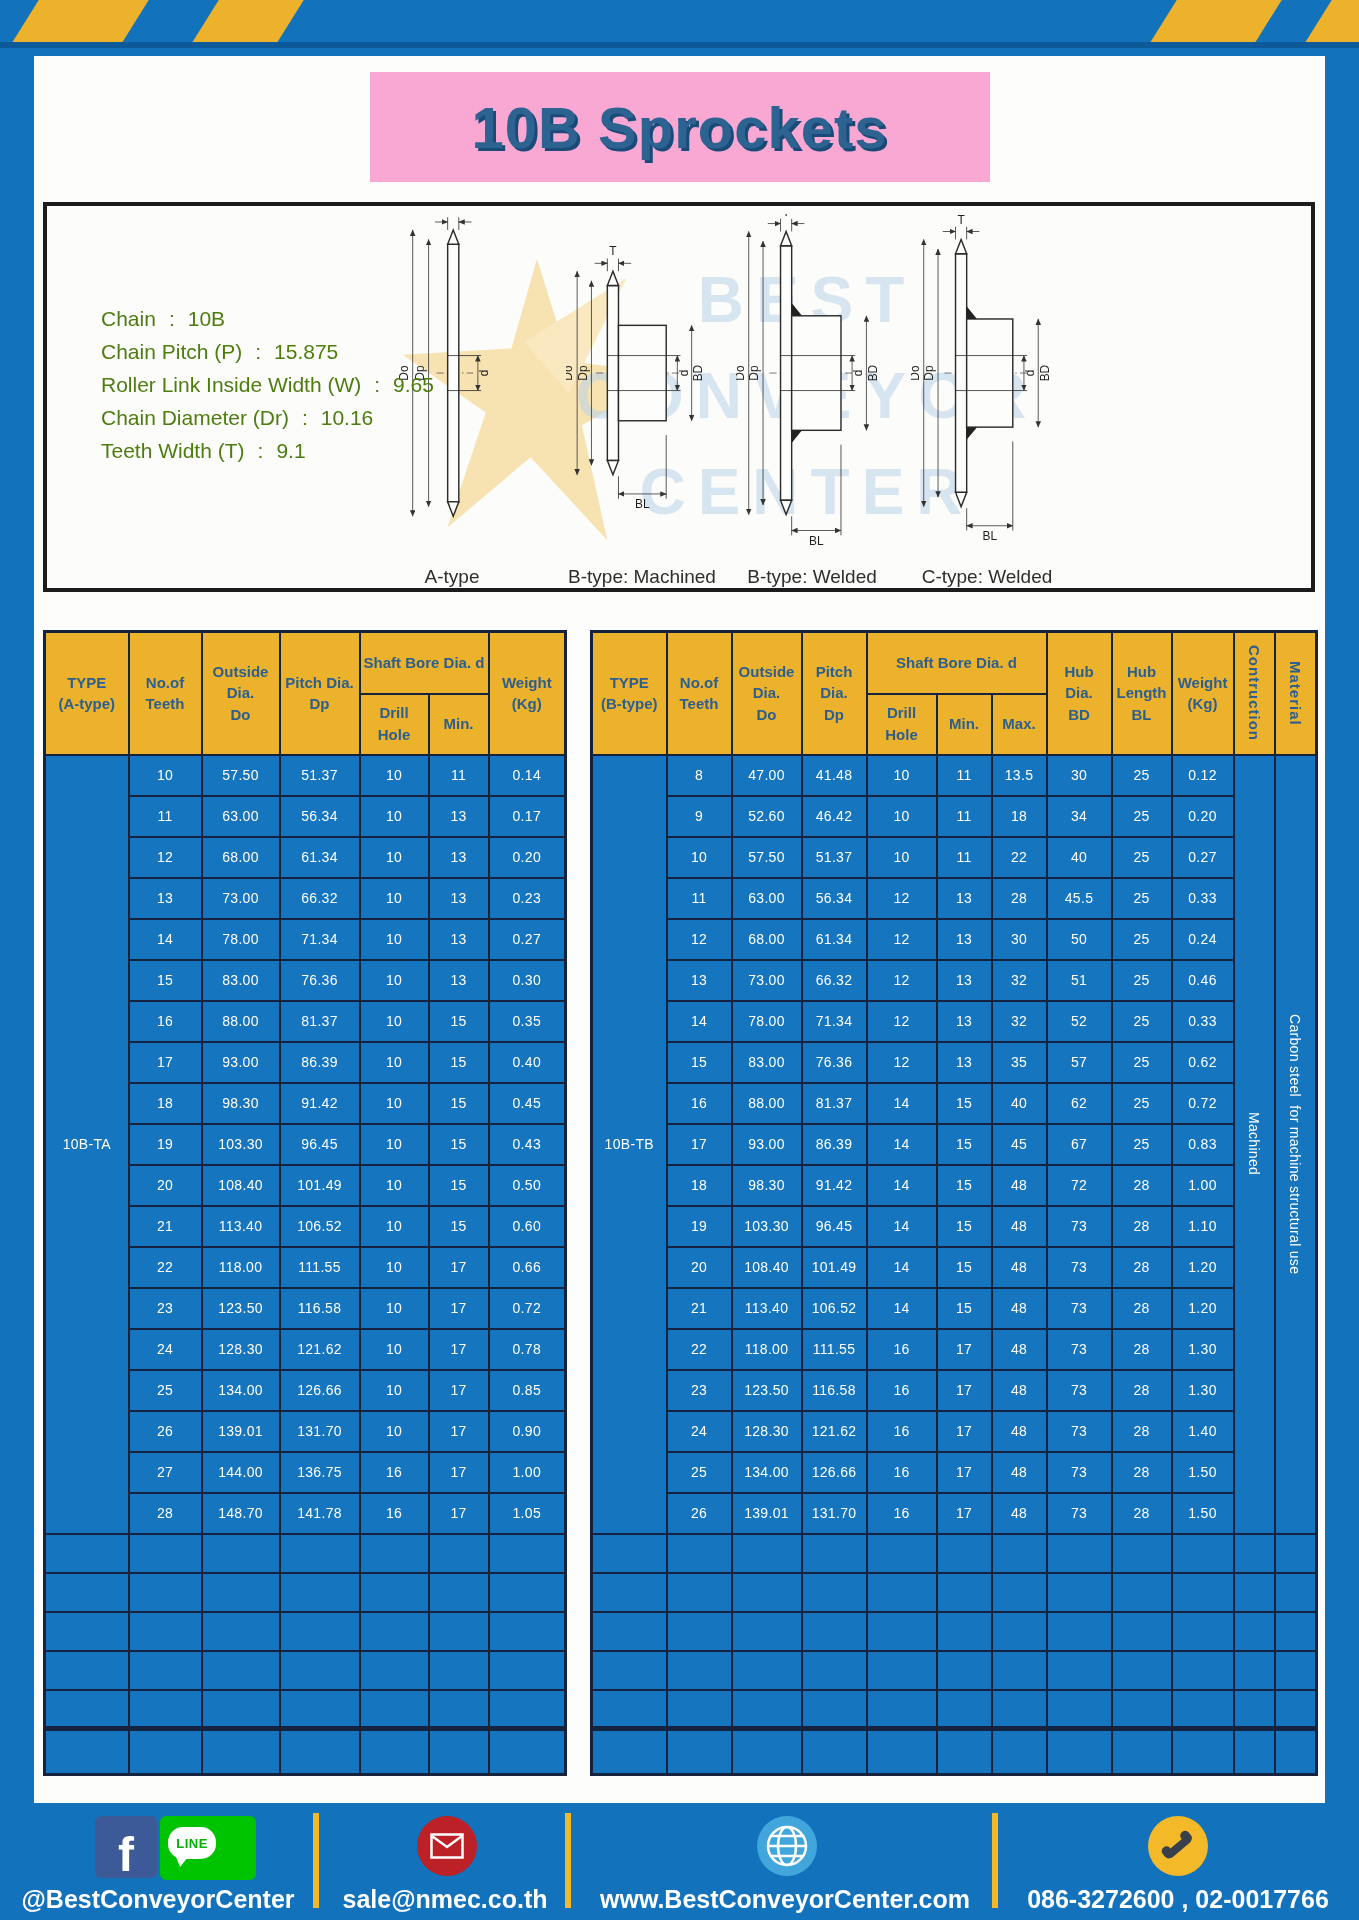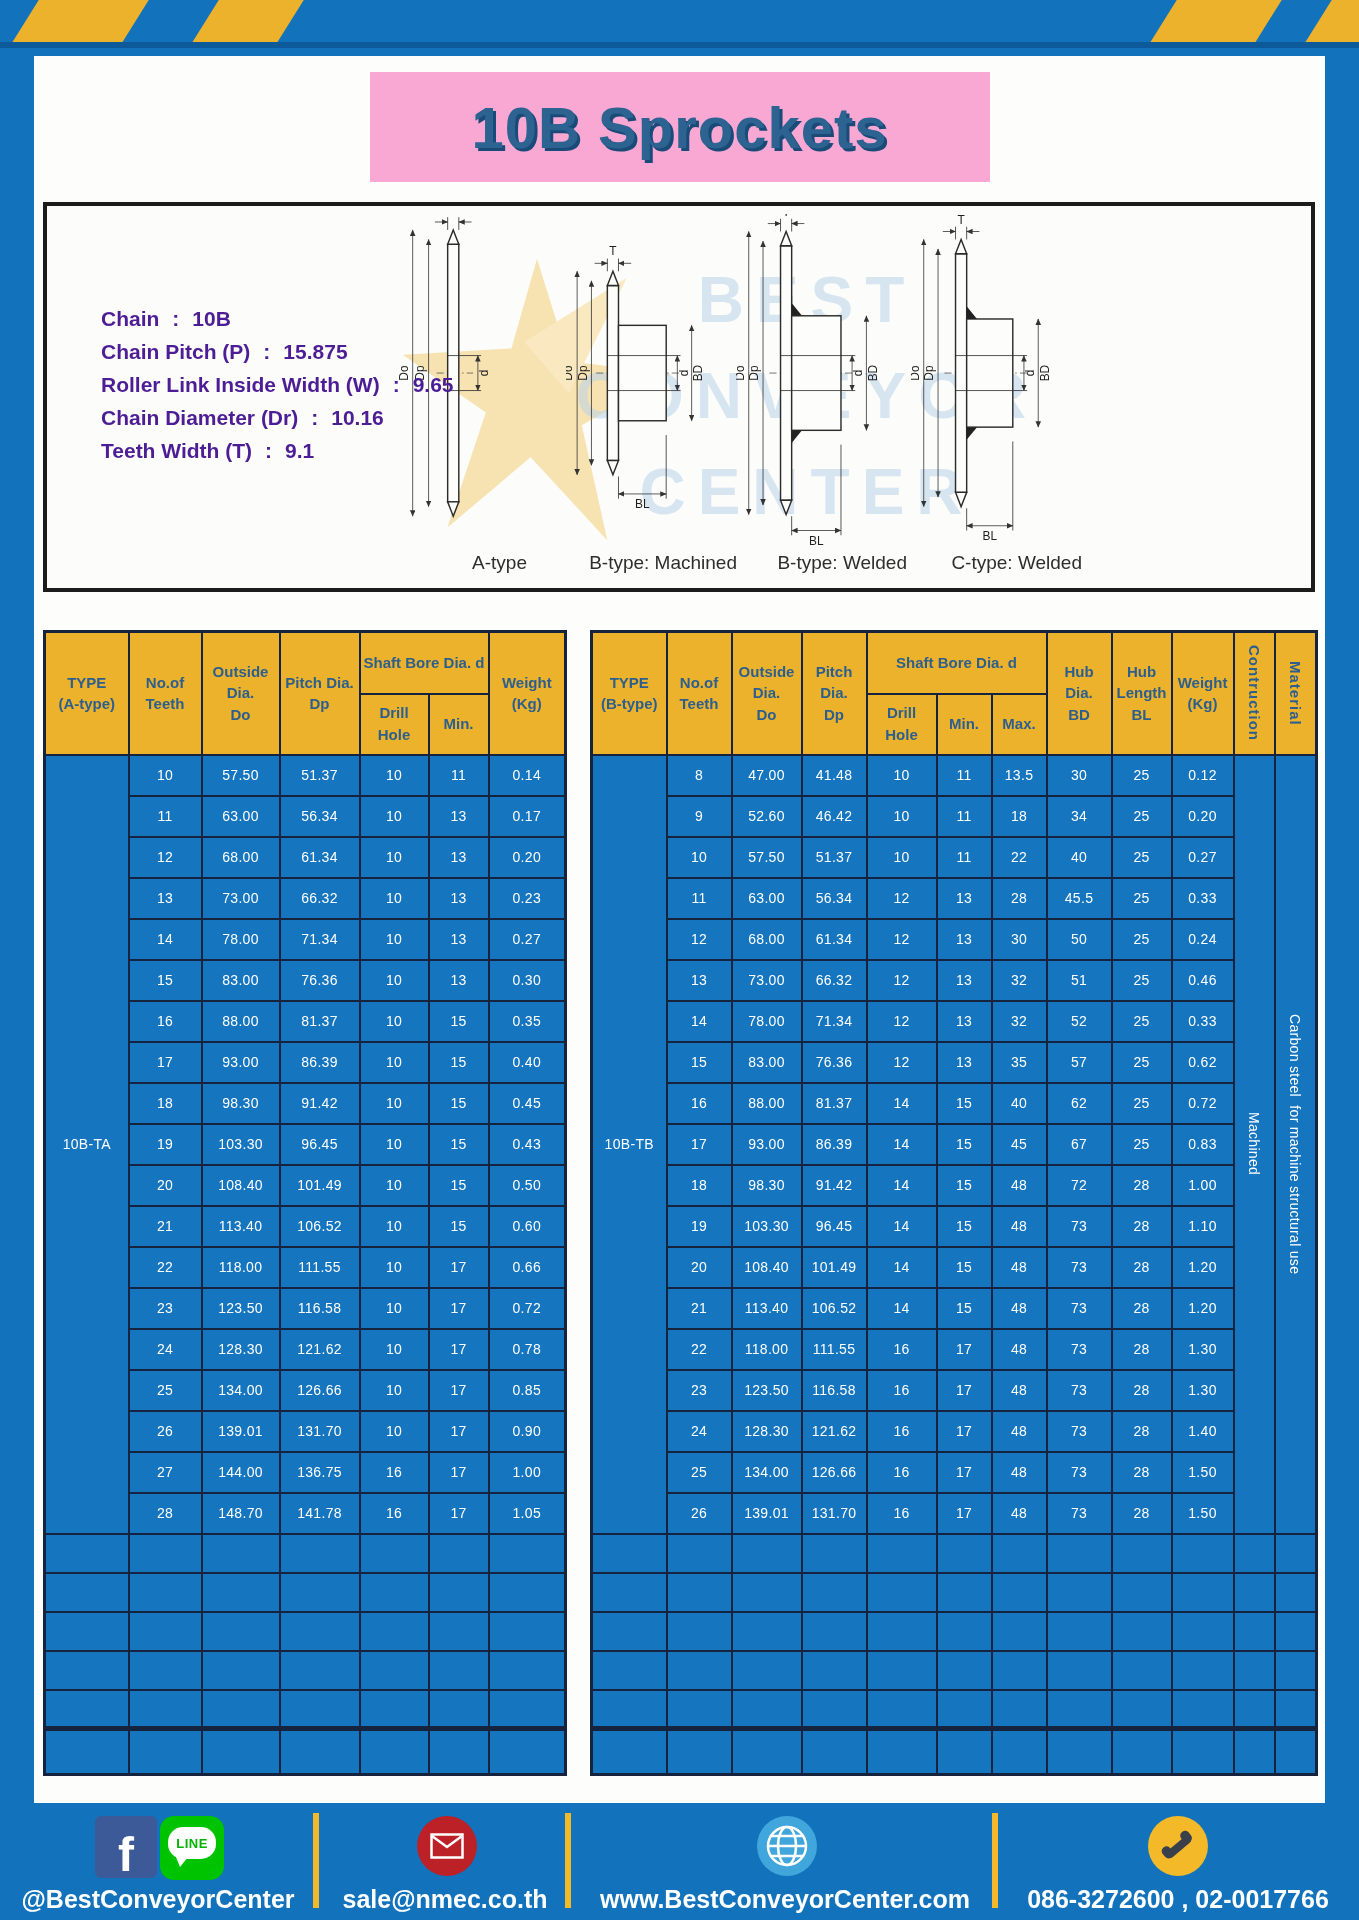--- a/index.html
+++ b/index.html
@@ -20,27 +20,27 @@
   .title-box span{font-size:58px;font-weight:bold;color:#2d6391;letter-spacing:1px;
                   text-shadow:3px 3px 0 #1a4a78;}
 
   
   .draw-box{position:absolute;left:9px;top:146px;width:1264px;height:382px;
             border:4px solid #1c1c1c;background:#fcfcfa;overflow:hidden;}
   .watermark{position:absolute;left:480px;top:46px;width:560px;text-align:center;
              color:#b9d3ea;opacity:.55;font-weight:800;font-size:64px;line-height:1.5;
              letter-spacing:12px;pointer-events:none;}
   .swoosh{position:absolute;left:330px;top:40px;width:320px;height:320px;opacity:.45;}
-  .specs{position:absolute;left:54px;top:96px;color:#4c1d95;font-weight:bold;font-size:21px;}
+  .specs{position:absolute;left:54px;top:96px;color:#4d7c0f;font-weight:normal;font-size:21px;}
   .spec-line{height:33px;line-height:33px;white-space:nowrap;}
   .spec-line .colon{padding:0 13px;}
   .drawings{position:absolute;left:0;top:0;width:100%;height:100%;}
   .draw-col{position:absolute;top:8px;text-align:center;}
   .draw-col svg{height:338px;display:block;margin:0 auto;}
-  .caption{font-size:19px;color:#2e2e2e;margin-top:0;text-align:right;}
+  .caption{font-size:19px;color:#2e2e2e;margin-top:14px;}
   .shape{fill:#fdfdfb;stroke:#2b2b2b;stroke-width:1.8;}
   .thin{stroke:#2b2b2b;stroke-width:1;}
   .dim{stroke:#333;stroke-width:1;}
   .center{stroke:#555;stroke-width:1;stroke-dasharray:9 4 2 4;}
   .dt{font-size:15px;fill:#1f1f1f;}
 
   
   table.spec{position:absolute;border-collapse:collapse;table-layout:fixed;
              background:#1575bf;border:3px solid #16233f;}
   table.spec th,table.spec td{border:2px solid #16233f;text-align:center;vertical-align:middle;
@@ -58,21 +58,21 @@
   #table-b{left:556px;top:574px;width:725px;}
 
   
   .footer{position:absolute;left:0;bottom:0;width:1359px;height:117px;background:#1272bb;}
   .fdiv{position:absolute;top:10px;width:6px;height:95px;background:#f3b929;}
   .ftext{position:absolute;top:82px;color:#fff;font-weight:bold;font-size:25px;text-align:center;
          white-space:nowrap;}
   .icon{position:absolute;top:13px;}
   .fb{width:62px;height:62px;background:#3d5a98;border-radius:6px;color:#fff;font-weight:bold;
       font-size:48px;display:flex;align-items:flex-end;justify-content:center;line-height:.95;}
-  .line-icon{width:64px;height:64px;background:#00c300;border-radius:14px;position:relative;}
+  .line-icon{width:64px;height:64px;background:#00c300;border-radius:6px;position:relative;padding-left:32px;}
   .line-bubble{position:absolute;left:8px;top:11px;width:48px;height:32px;background:#fff;
       border-radius:15px;display:flex;align-items:center;justify-content:center;
       color:#00b300;font-size:13px;font-weight:bold;letter-spacing:.5px;}
   .line-tail{position:absolute;left:16px;top:41px;width:0;height:0;border-left:4px solid transparent;
       border-right:8px solid transparent;border-top:10px solid #fff;}
   .circ{width:60px;height:60px;border-radius:50%;display:flex;align-items:center;justify-content:center;}
   .mail{background:#bb2127;} .globe{background:#41a6dc;} .phone{background:#f3b929;}
 </style>
 </head>
 <body>

